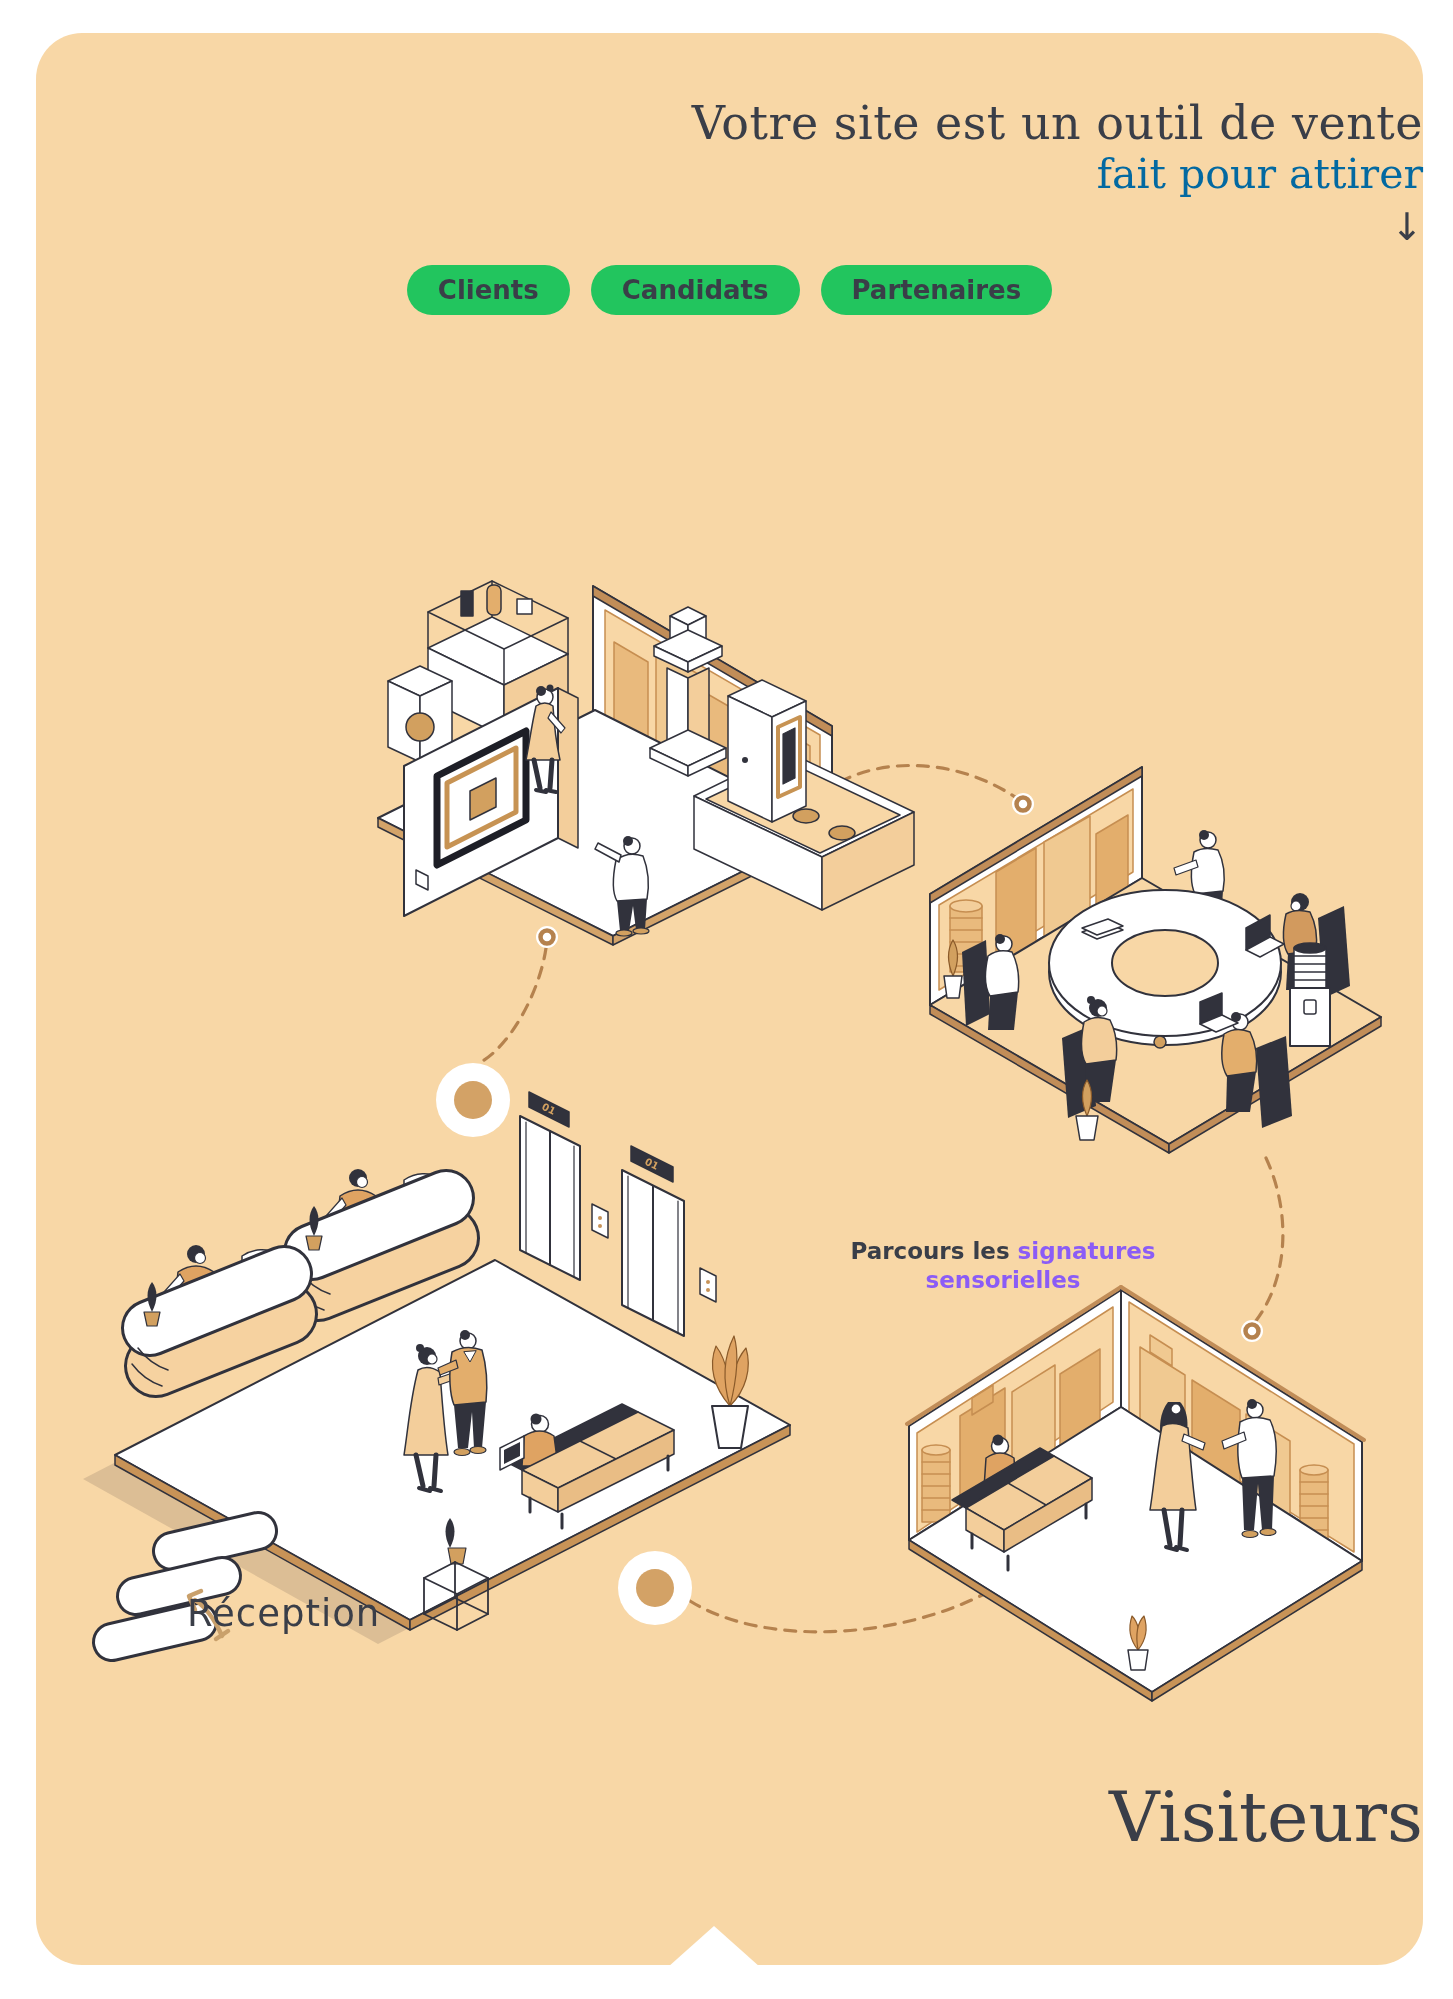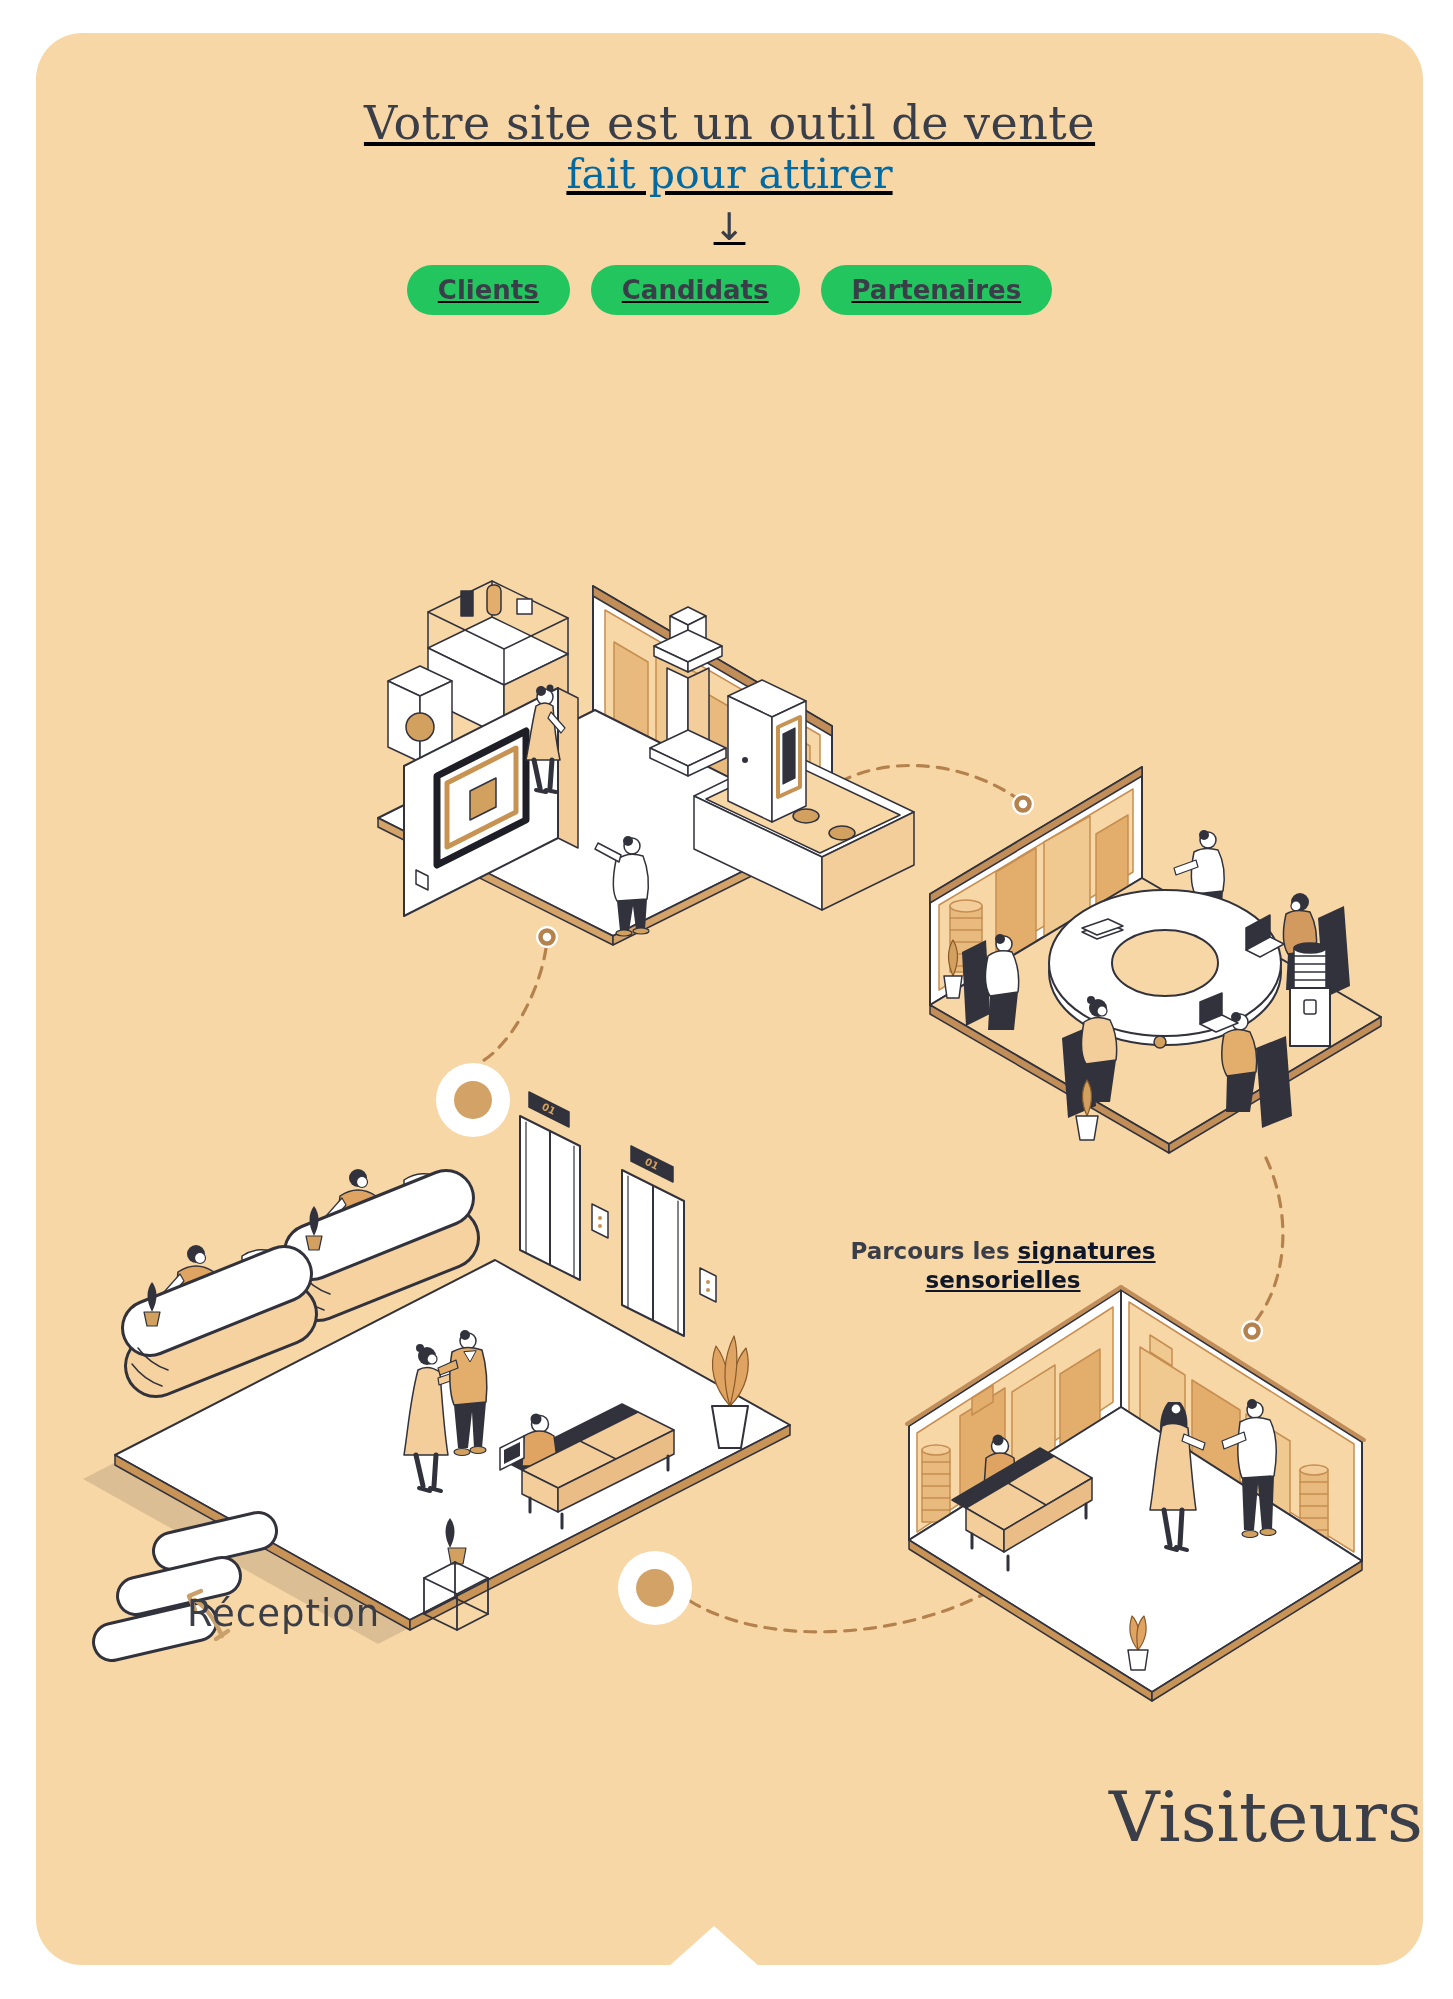--- a/index.html
+++ b/index.html
@@ -1,31 +1,31 @@
 <!DOCTYPE html>
 <html><head>
 <meta charset="utf-8">
 <style>
   html,body{margin:0;padding:0;}
   body{width:1453px;height:1999px;background:#ffffff;font-family:"DejaVu Sans",sans-serif;}
   .page{position:relative;width:1453px;height:1999px;background:#fff;overflow:hidden;}
   .card{position:absolute;left:36px;top:33px;width:1387px;height:1932px;background:#F8D7A6;border-radius:46px;}
   .illu{position:absolute;left:0;top:0;width:1453px;height:1999px;}
-  .header{position:absolute;left:36px;top:0;width:1387px;text-align:center;text-decoration:underline;}
+  .header{position:absolute;left:36px;top:0;width:1387px;text-align:right;}
   .title1{padding-top:96px;font-family:"DejaVu Serif",serif;font-size:46px;font-weight:500;color:#3A3E48;letter-spacing:0.5px;}
   .title2{font-family:"DejaVu Serif",serif;font-size:41px;font-weight:500;color:#0369a1;}
   .down-arrow{margin-top:8px;font-size:38px;line-height:42px;color:#3A3E48;font-weight:400;}
   .subtitle{margin-top:10px;font-size:31px;font-weight:bold;color:#3A3E48;}
   .subtitle .accent{color:#B5834A;}
   .pills{margin-top:17px;display:flex;justify-content:center;gap:21px;}
   .pill{background:#22c55e;border-radius:26px;height:50px;line-height:50px;padding:0 31px;
         font-size:26px;font-weight:bold;color:#3A3E48;}
   .sensory{position:absolute;left:830px;top:1237px;width:346px;text-align:center;
            font-size:23px;font-weight:bold;line-height:29px;color:#3A3E48;}
-  .sensory .accent{color:#0f172a;text-decoration:underline;}
+  .sensory .accent{color:#8b5cf6;}
   .reception-label{position:absolute;left:142px;top:1592px;font-size:37px;font-weight:500;color:#3A3E48;letter-spacing:1px;margin-left:45px;}
   .footer-title{position:absolute;left:36px;top:1776px;width:1387px;text-align:right;
                 font-family:"DejaVu Serif",serif;font-size:70px;font-weight:500;color:#3A3E48;}
 </style>
 </head>
 <body>
 
 <div class="page">
   <div class="card"></div>
 

